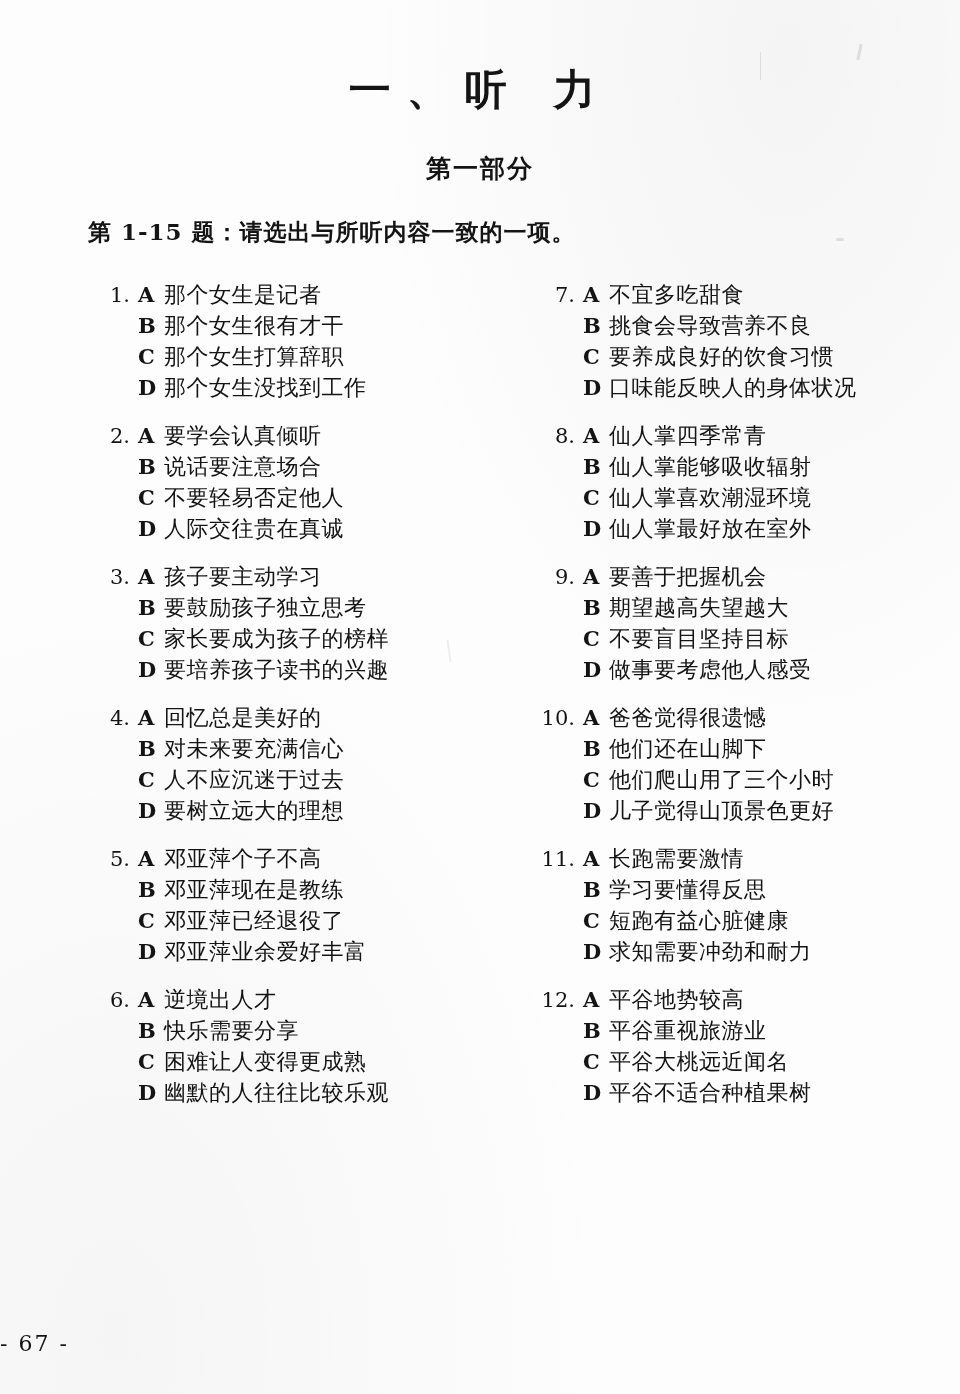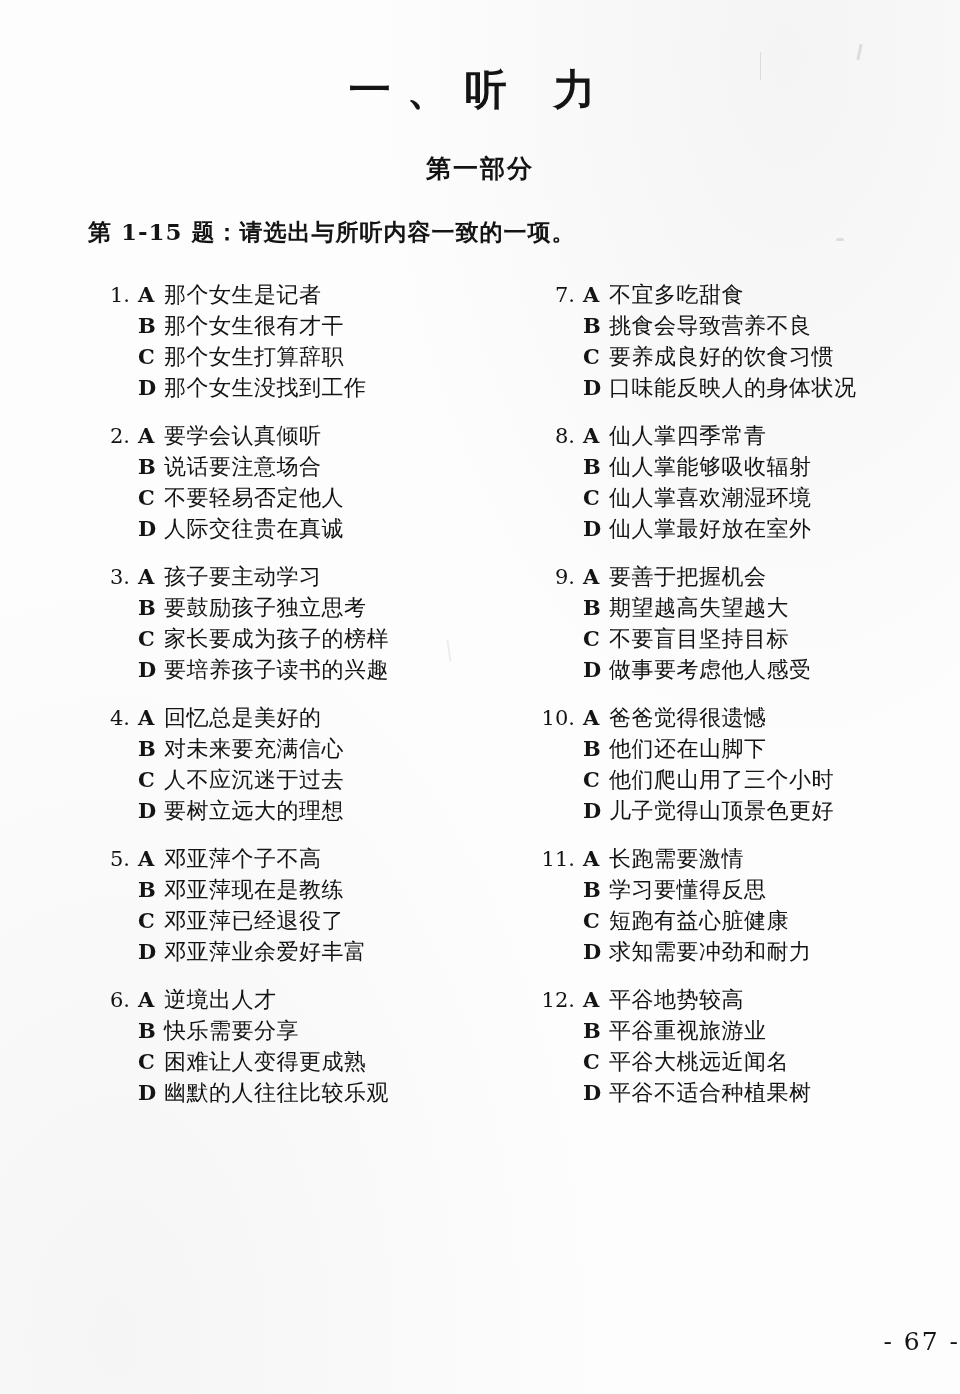--- a/index.html
+++ b/index.html
@@ -93,24 +93,24 @@
     font-family: "DejaVu Serif", "Liberation Serif", serif;
   }
   .opt-text {
     font-size: 22px;
     letter-spacing: 0.5px;
     font-family: "DejaVu Serif", "Liberation Serif", serif;
   }
   .page-number {
     position: absolute;
     bottom: 38px;
-    left: 12px;
+    left: 0;
     right: 0;
-    text-align: right;
-    font-size: 25px;
+    text-align: left;
+    font-size: 22px;
     letter-spacing: 2px;
   }
   
   .scan-mark {
     position: absolute;
     background: rgba(0,0,0,0.10);
     pointer-events: none;
   }
   .m1 { left: 858px; top: 44px; width: 3px; height: 16px; transform: rotate(12deg); }
   .m2 { left: 836px; top: 238px; width: 8px; height: 3px; border-radius: 2px; }

